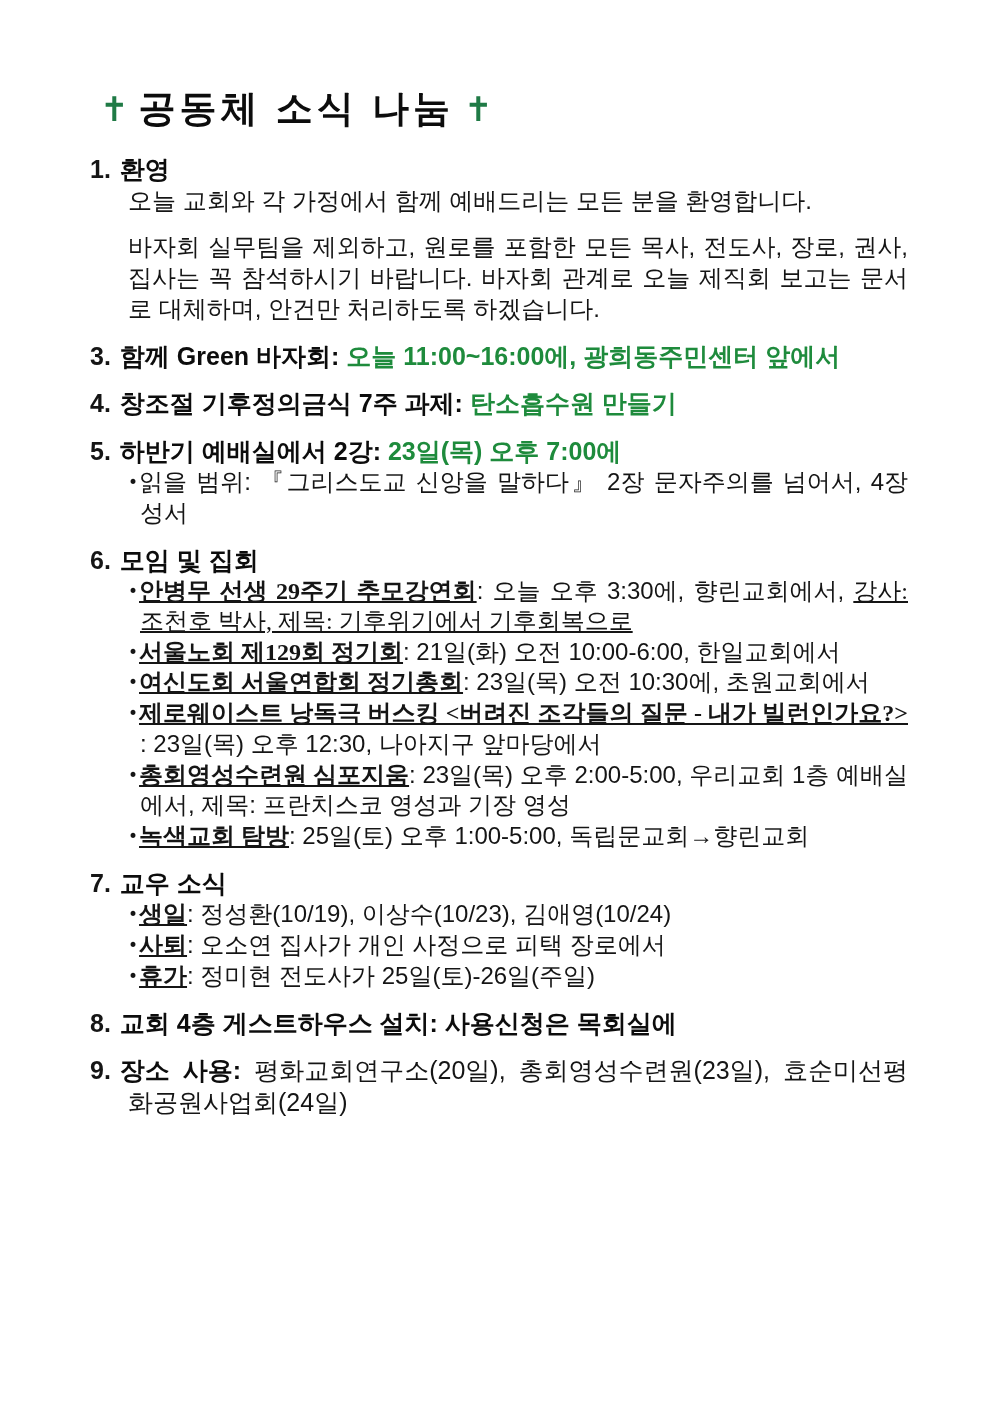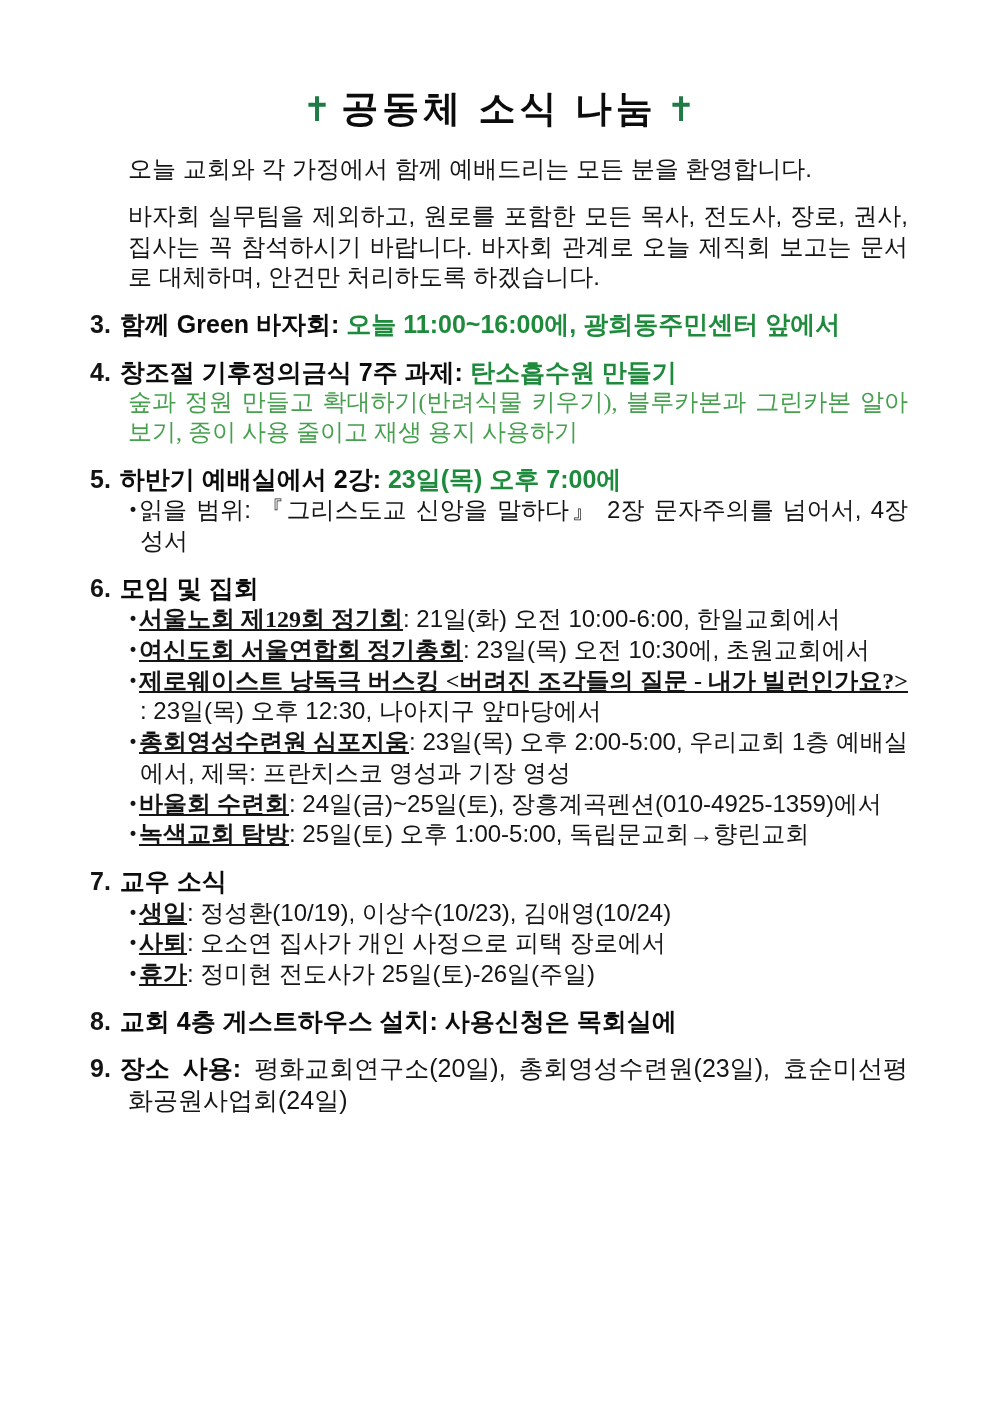--- a/index.html
+++ b/index.html
@@ -11,21 +11,21 @@
   *{margin:0;padding:0;box-sizing:border-box;}
   html,body{background:#ffffff;}
   body{
     width:992px;
     min-height:1403px;
     font-family:"Liberation Serif","DejaVu Serif",serif;
     color:var(--ink);
     padding:84px 84px 40px 90px;
   }
   .title{
-    text-align:center;
+    text-align:left;
     font-family:"Liberation Sans","DejaVu Sans",sans-serif;
     font-weight:bold;
     font-size:37px;
     letter-spacing:4px;
     margin-bottom:20px;
     color:#0c0c0c;
   }
   .cross{
     color:var(--cross-green);
     font-size:34px;
@@ -69,20 +69,23 @@
 </style>
 </head>
 <body>
 
 <div class="title">
   <span class="cross">✝</span><span>공동체 소식 나눔</span><span class="cross">✝</span>
 </div>
 
 <div id="news-list">
   <div class="item">
+    <div class="head">
+      <span class="num">1.</span><span><span class="hb">환영</span></span>
+    </div>
     <div>
         <p class="line body"><span class="r">오늘 교회와 각 가정에서 함께 예배드리는 모든 분을 환영합니다.</span></p>
       </div>
   </div>
 
   <div class="item">
     <div>
         <p class="line body"><span class="r">바자회 실무팀을 제외하고, 원로를 포함한 모든 목사, 전도사, 장로, 권사, 집사는 꼭 참석하시기 바랍니다. 바자회 관계로 오늘 제직회 보고는 문서로 대체하며, 안건만 처리하도록 하겠습니다.</span></p>
       </div>
   </div>
@@ -90,44 +93,41 @@
   <div class="item">
     <div class="head">
       <span class="num">3.</span><span><span class="hb">함께 Green 바자회: </span><span class="hg">오늘 11:00~16:00에, 광희동주민센터 앞에서</span></span>
     </div>
   </div>
 
   <div class="item">
     <div class="head">
       <span class="num">4.</span><span><span class="hb">창조절 기후정의금식 7주 과제: </span><span class="hg">탄소흡수원 만들기</span></span>
     </div>
-    <div>
-        <p class="line body"><span class="rg">숲과 정원 만들고 확대하기(반려식물 키우기), 블루카본과 그린카본 알아보기, 종이 사용 줄이고 재생 용지 사용하기</span></p>
-      </div>
   </div>
 
   <div class="item">
     <div class="head">
       <span class="num">5.</span><span><span class="hb">하반기 예배실에서 2강: </span><span class="hg">23일(목) 오후 7:00에</span></span>
     </div>
     <div>
         <p class="line bullet"><span class="dot">•</span><span class="r">읽을 범위: 『그리스도교 신앙을 말하다』 2장 문자주의를 넘어서, 4장 성서</span></p>
       </div>
   </div>
 
   <div class="item">
     <div class="head">
       <span class="num">6.</span><span><span class="hb">모임 및 집회</span></span>
     </div>
     <div>
+        <p class="line bullet"><span class="dot">•</span><span class="rbu">안병무 선생 29주기 추모강연회</span><span class="r">: 오늘 오후 3:30에, 향린교회에서, </span><span class="ru">강사: 조천호 박사, 제목: 기후위기에서 기후회복으로</span></p>
         <p class="line bullet"><span class="dot">•</span><span class="rbu">서울노회 제129회 정기회</span><span class="r">: 21일(화) 오전 10:00-6:00, 한일교회에서</span></p>
         <p class="line bullet"><span class="dot">•</span><span class="rbu">여신도회 서울연합회 정기총회</span><span class="r">: 23일(목) 오전 10:30에, 초원교회에서</span></p>
         <p class="line bullet"><span class="dot">•</span><span class="rbu">제로웨이스트 낭독극 버스킹 &lt;버려진 조각들의 질문 - 내가 빌런인가요?&gt;</span><span class="r"> : 23일(목) 오후 12:30, 나아지구 앞마당에서</span></p>
         <p class="line bullet"><span class="dot">•</span><span class="rbu">총회영성수련원 심포지움</span><span class="r">: 23일(목) 오후 2:00-5:00, 우리교회 1층 예배실에서, 제목: 프란치스코 영성과 기장 영성</span></p>
-        <p class="line bullet"><span class="dot">•</span><span class="rbu">바울회 수련회</span><span class="r">: 24일(금)~25일(토), 장흥계곡펜션(010-4925-1359)에서</span></p>
         <p class="line bullet"><span class="dot">•</span><span class="rbu">녹색교회 탐방</span><span class="r">: 25일(토) 오후 1:00-5:00, 독립문교회→향린교회</span></p>
       </div>
   </div>
 
   <div class="item">
     <div class="head">
       <span class="num">7.</span><span><span class="hb">교우 소식</span></span>
     </div>
     <div>
         <p class="line bullet"><span class="dot">•</span><span class="rbu">생일</span><span class="r">: 정성환(10/19), 이상수(10/23), 김애영(10/24)</span></p>

